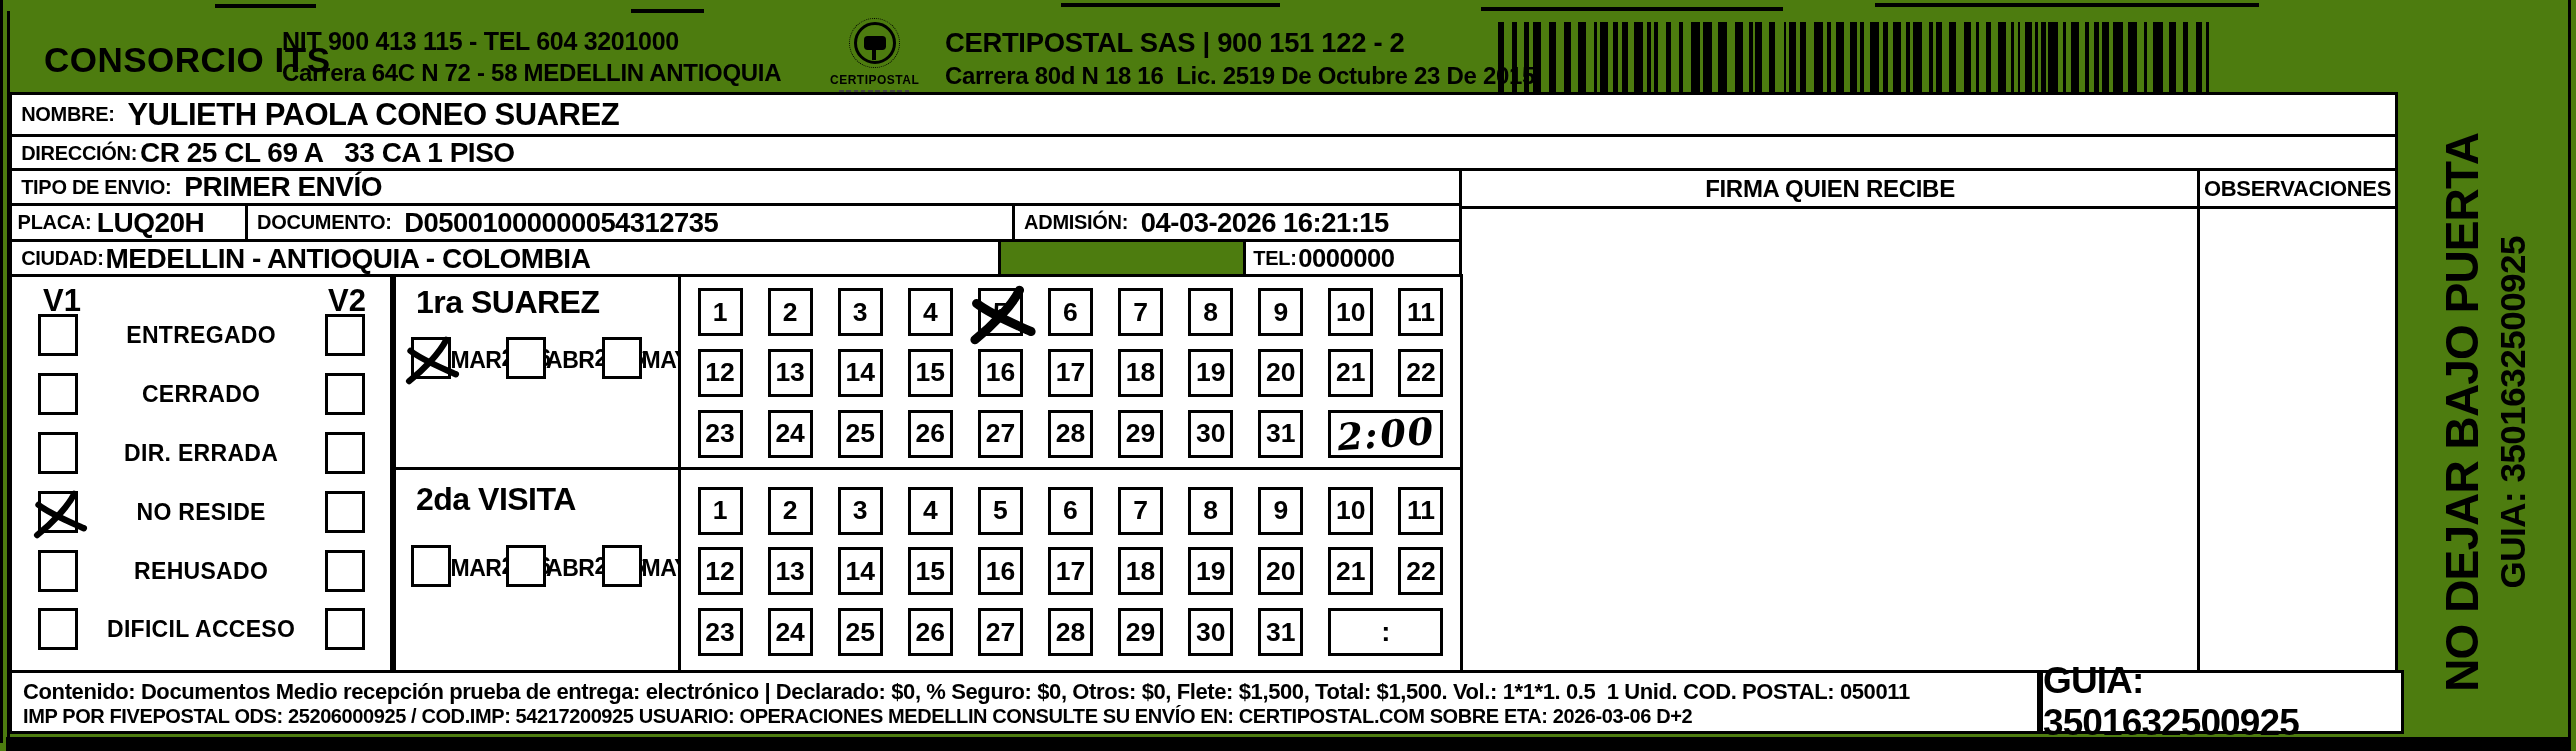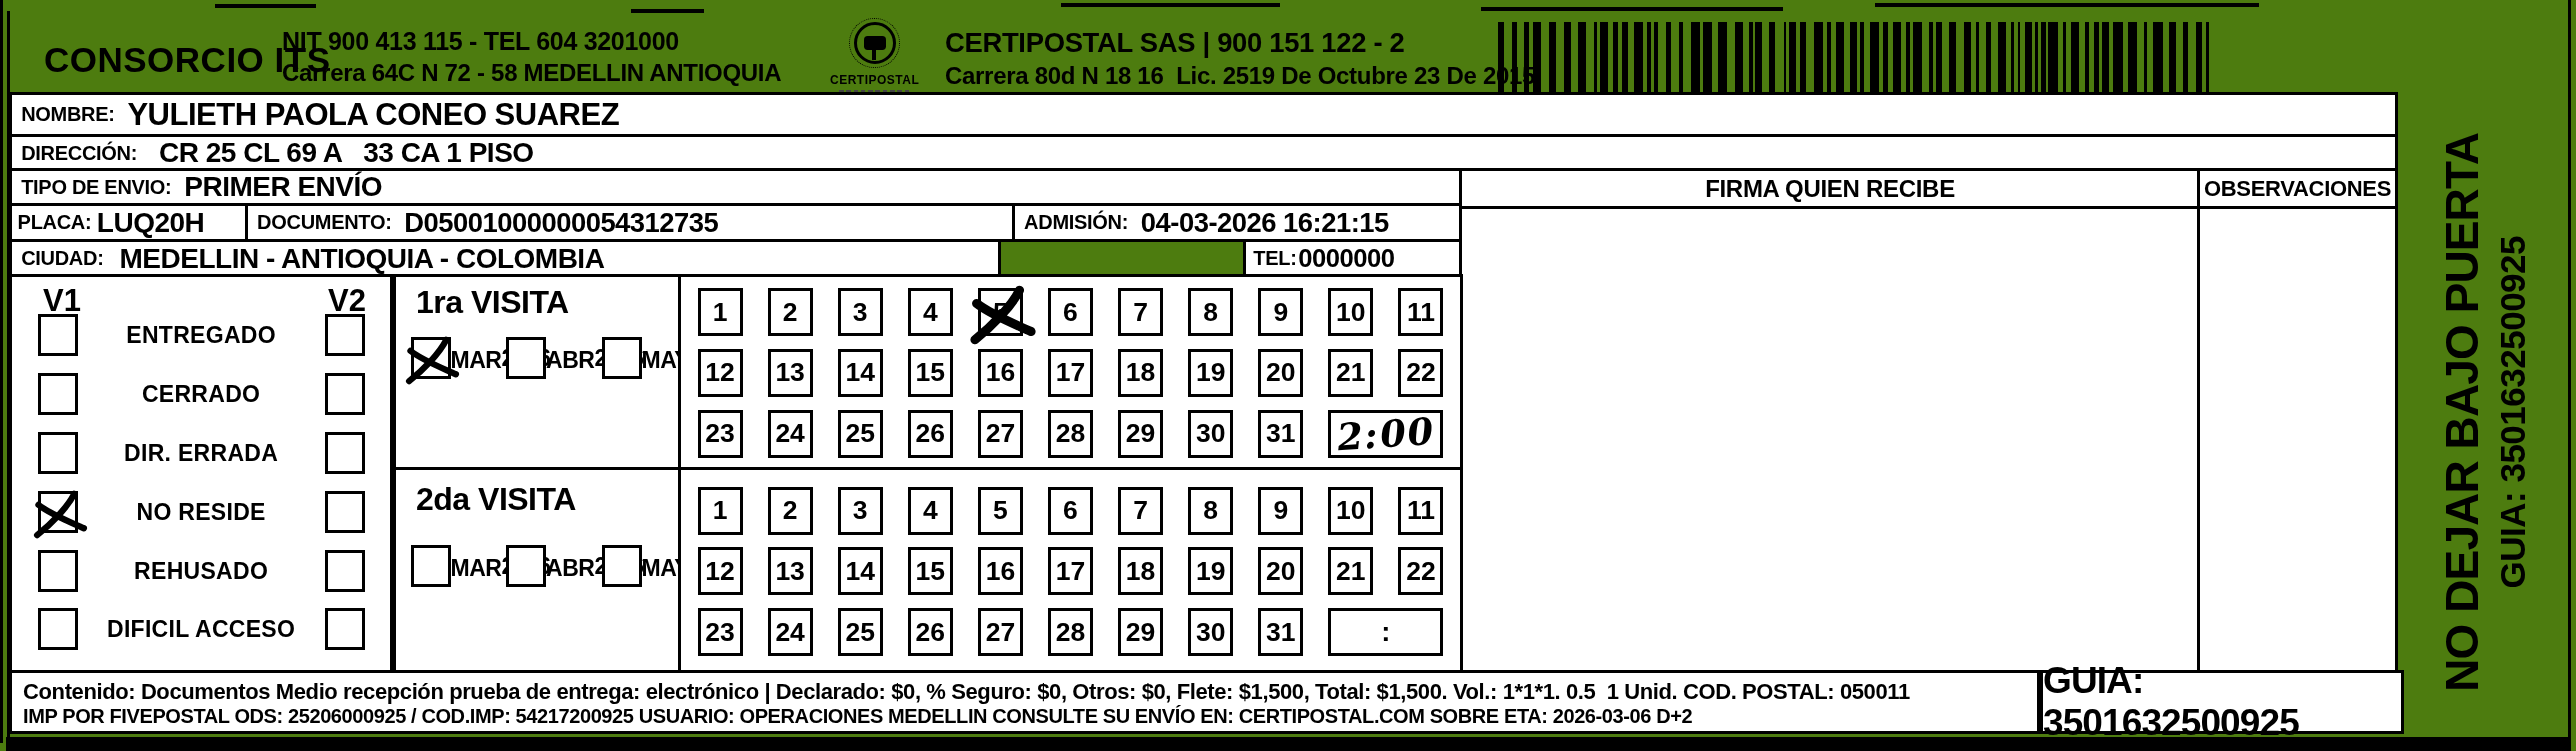--- a/index.html
+++ b/index.html
@@ -213,21 +213,21 @@
       <i style="width:6.4px"></i>
     </div>
 
   <div class="bx" style="left:9.1px;top:92px;width:2389px;height:45px">
     <div class="row-flex">
       <span class="lbl">NOMBRE:</span>
       <span class="val" style="font-size:31px">YULIETH PAOLA CONEO SUAREZ</span>
     </div>
   </div>
   <div class="bx" style="left:9.1px;top:134px;width:2389px;height:38px">
-    <div class="row-flex" style="gap:22px">
+    <div class="row-flex" style="gap:3px">
       <span class="lbl">DIRECCIÓN:</span>
       <span class="val pre">CR 25 CL 69 A   33 CA 1 PISO</span>
     </div>
   </div>
   <div class="bx" style="left:9.1px;top:168px;width:1453px;height:38px">
     <div class="row-flex">
       <span class="lbl">TIPO DE ENVIO:</span>
       <span class="val">PRIMER ENVÍO</span>
     </div>
   </div>
@@ -245,21 +245,21 @@
     </div>
   </div>
   <div class="bx" style="left:1012px;top:203px;width:450px;height:39px">
     <div class="row-flex">
       <span class="lbl">ADMISIÓN:</span>
       <span class="val" style="font-size:27.4px">04-03-2026 16:21:15</span>
     </div>
   </div>
 
   <div class="bx" style="left:9.1px;top:239px;width:992px;height:39px">
-    <div class="row-flex" style="gap:16px">
+    <div class="row-flex" style="gap:2px">
       <span class="lbl">CIUDAD:</span>
       <span class="val">MEDELLIN - ANTIOQUIA - COLOMBIA</span>
     </div>
   </div>
   <div class="bx" style="left:1243px;top:239px;width:219px;height:39px">
     <div class="row-flex" style="gap:1.8px;padding:0 7.3px">
       <span class="lbl">TEL:</span>
       <span class="val" style="font-size:25.6px">0000000</span>
     </div>
   </div>
@@ -311,21 +311,21 @@
         </div>
         <div class="status-row" style="top: 331px;">
           <div class="cb"></div>
           <div class="status-label">DIFICIL ACCESO</div>
           <div class="cb"></div>
         </div>
       </div>
   </div>
 
   <div class="bx" style="left:393px;top:274px;width:288px;height:197px">
-    <div class="abs visit-title" style="left:20px;top:7.3px">1ra VISITA</div>
+    <div class="abs visit-title" style="left:20px;top:7.3px">1ra SUAREZ</div>
     <div class="abs months" style="left:0;top:60px">
         <div class="month-col">
           <div class="cb">
             <svg viewBox="0 0 40 40" class="xmark">
               <path d="M4 13 C 13 20, 26 25, 37 30"></path>
               <path d="M30 5 C 25 15, 13 27, 3 35"></path>
             </svg>
           </div>
           <div class="month-name">MAR</div>
           <div class="month-year">2026</div>

